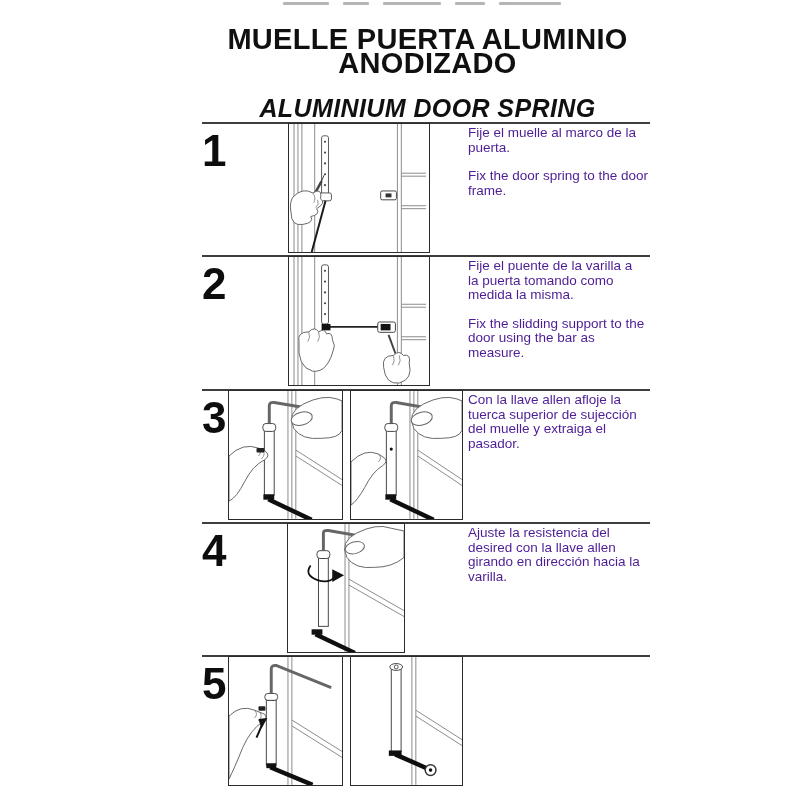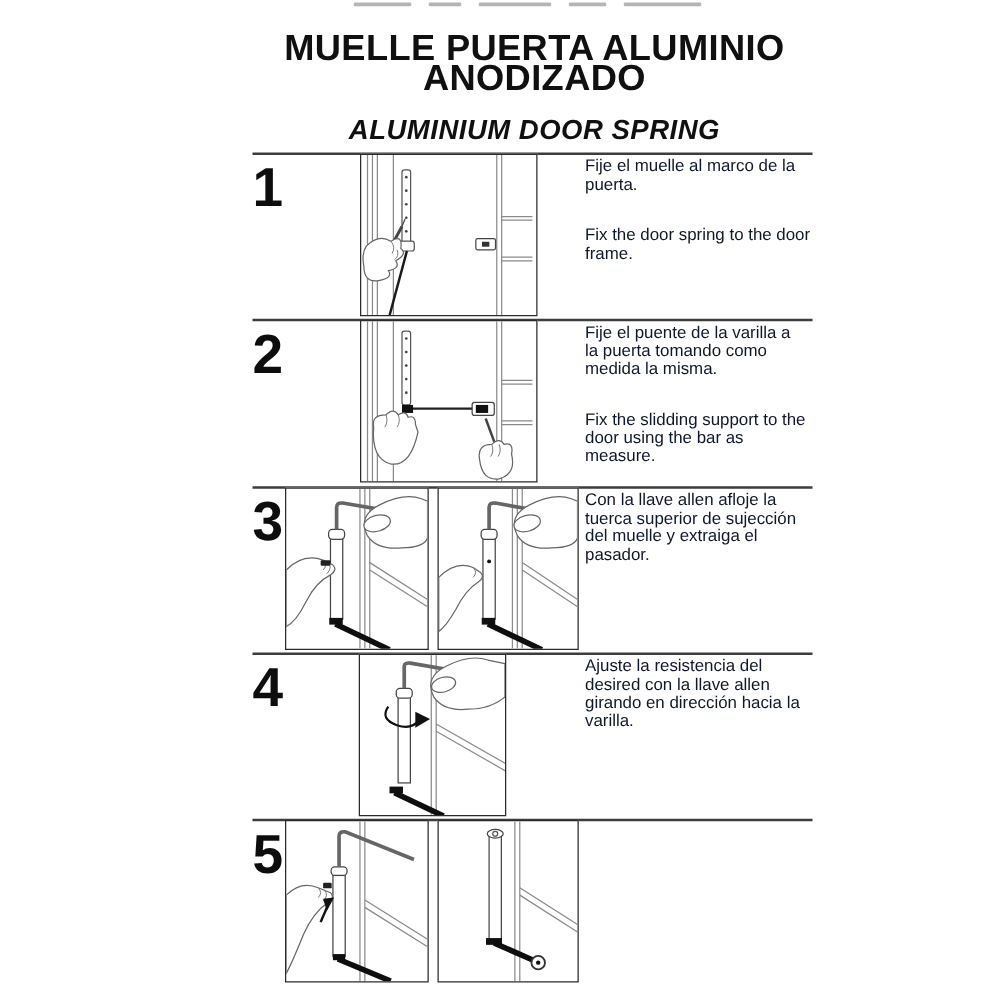--- a/index.html
+++ b/index.html
@@ -17,21 +17,21 @@
   .top-artifact i:nth-child(3){width:58px;} .top-artifact i:nth-child(4){width:30px;}
   .top-artifact i:nth-child(5){width:62px;}
 
   .title {
     position:absolute; top:9px; left:185px; width:485px;
     text-align:center; font-size:29px; font-weight:bold;
     line-height:23.5px; letter-spacing:.3px; white-space:pre-line; color:#101010;
   }
   .subtitle {
     position:absolute; top:73px; left:185px; width:485px;
-    text-align:center; font-size:22px; font-weight:bold; font-style:italic;
+    text-align:center; font-size:25px; font-weight:bold; font-style:italic;
     letter-spacing:.4px; color:#101010;
   }
 
   .steps { position:absolute; top:122px; left:202px; width:490px; }
   .step { position:relative; }
   .step::before { content:""; position:absolute; top:0; left:0; width:448px; height:2px; background:#3d3d3d; }
   .s1{height:133px;} .s2{height:134px;} .s3{height:133px;} .s4{height:133px;} .s5{height:135px;}
 
   .num {
     position:absolute; left:0; top:7px; font-size:44px; font-weight:bold;
@@ -42,22 +42,22 @@
     position:absolute; top:1px; height:130px; box-sizing:border-box;
     border:1.7px solid #2b2b2b; background:#fff;
   }
   .s1 .panel.single, .s2 .panel.single { left:86px; width:142px; }
   .s4 .panel.single { left:85px; width:118px; }
   .panel.a { left:26px; width:115px; }
   .panel.b { left:148px; width:113px; }
   .panel svg { display:block; width:100%; height:100%; }
 
   .text { position:absolute; left:266px; top:4px; width:225px; }
-  .text p { margin:0; font-size:13.5px; line-height:14.6px; white-space:pre-line; color:#0f172a; }
-  .text p + p { margin-top:26px; }
+  .text p { margin:0; font-size:13.5px; line-height:14.6px; white-space:pre-line; color:#4c1d95; }
+  .text p + p { margin-top:14px; }
 </style>
 </head>
 <body>
 
 <div class="page">
 
   <div class="top-artifact">
       <i></i>
       <i></i>
       <i></i>

